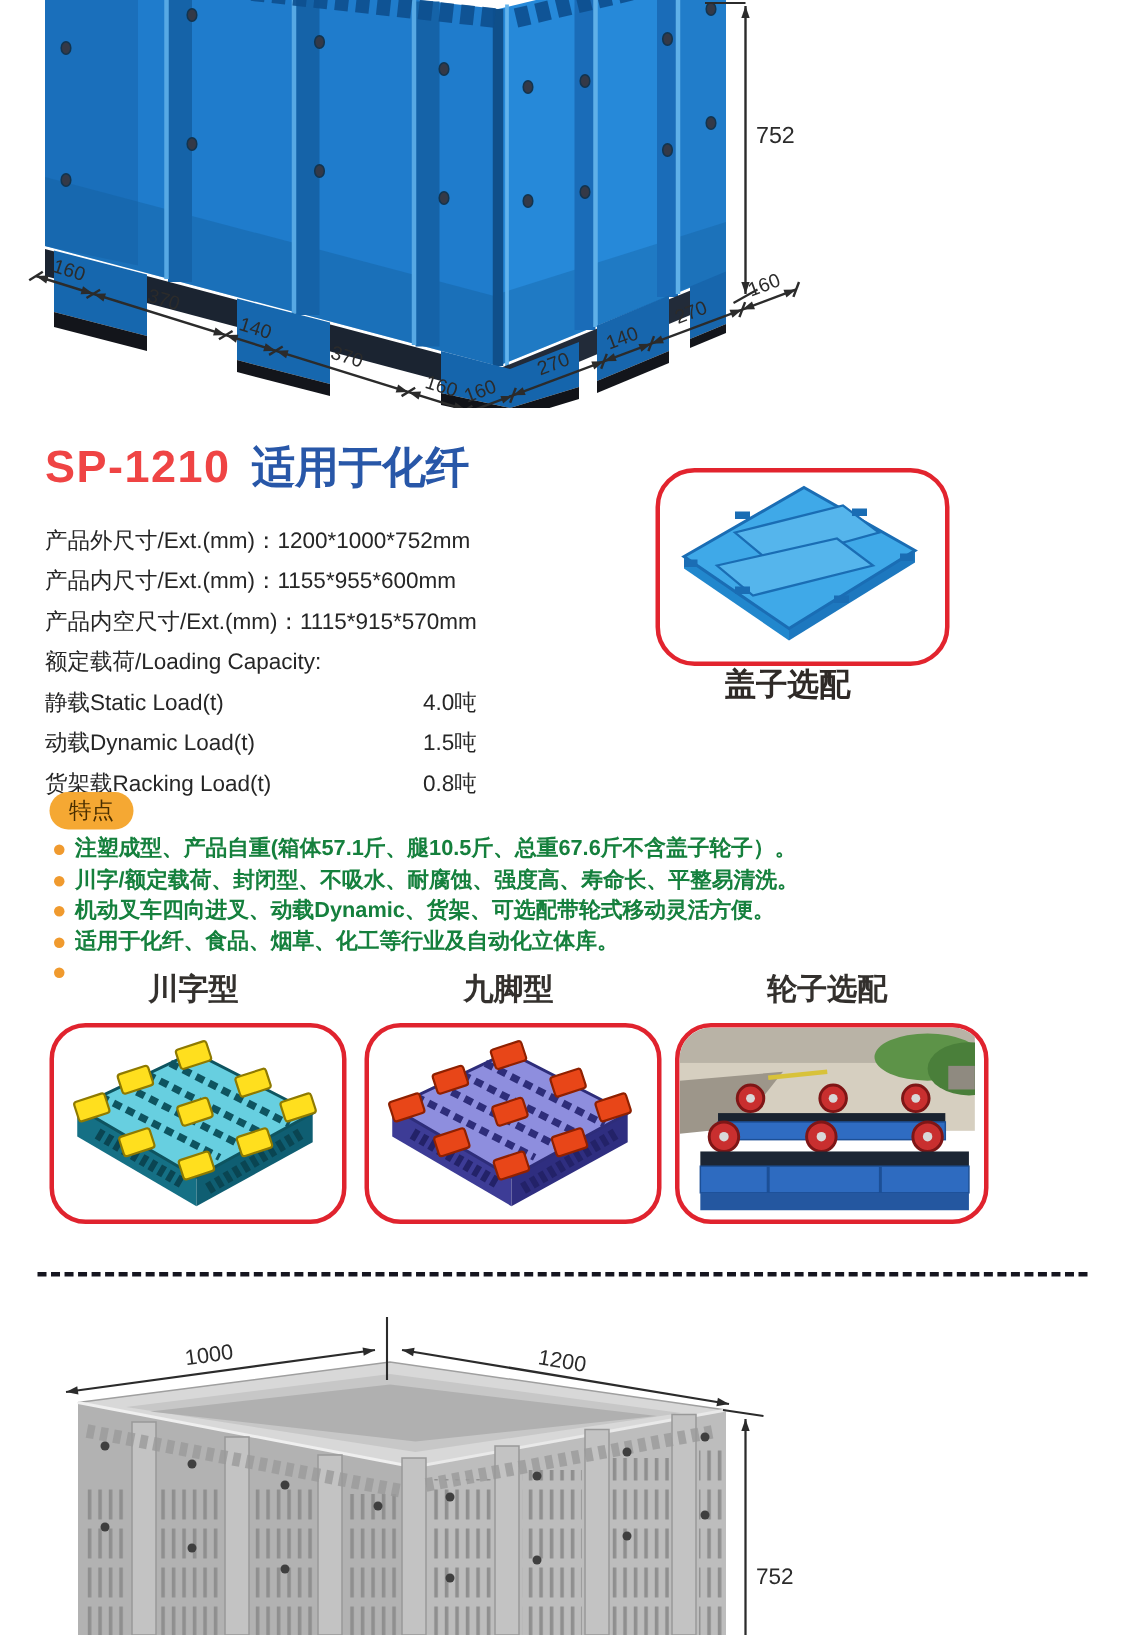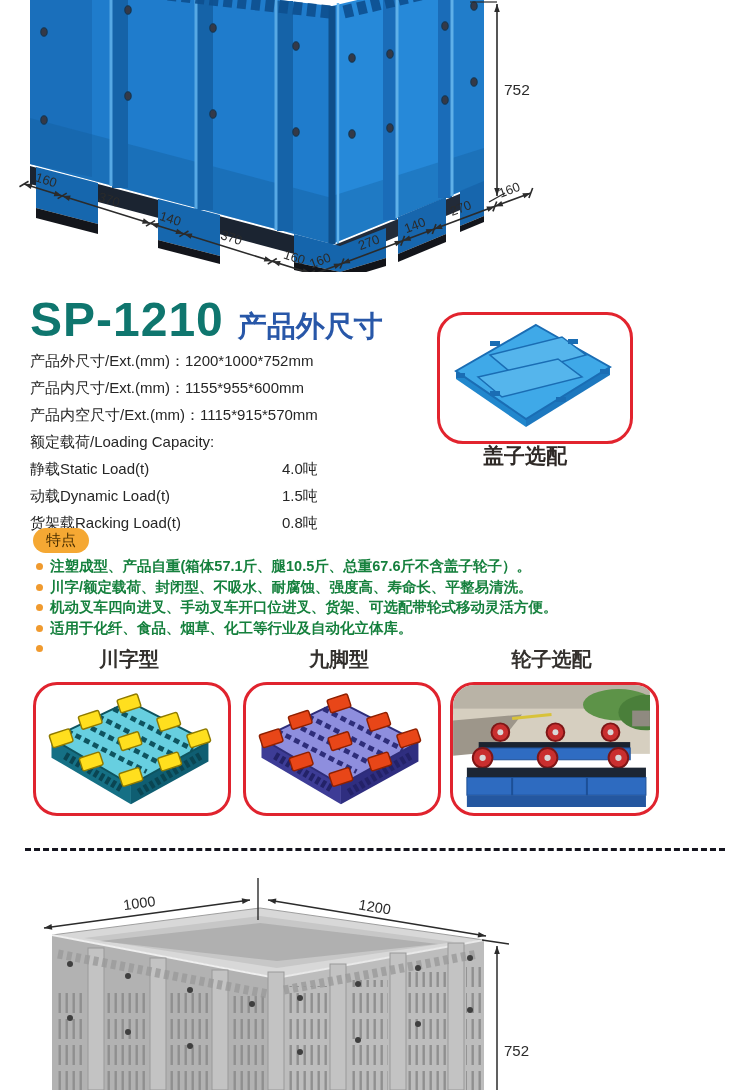--- a/index.html
+++ b/index.html
@@ -2,21 +2,21 @@
 <html><head>
 <meta charset="utf-8">
 <style>
   html,body{margin:0;padding:0;background:#ffffff;}
   body{width:750px;height:1090px;position:relative;overflow:hidden;
        font-family:"Liberation Sans","DejaVu Sans",sans-serif;color:#222;}
   .abs{position:absolute;}
   svg text{font-family:"Liberation Sans","DejaVu Sans",sans-serif;}
   
   .title-row{left:30px;top:292px;white-space:nowrap;}
-  .model{font-size:48px;font-weight:800;color:#0f766e;letter-spacing:1px;}
+  .model{font-size:30px;font-weight:800;color:#ef4444;letter-spacing:1px;}
   .subtitle{font-size:29px;font-weight:700;color:#2857a8;margin-left:14px;}
   
   .specs{left:30px;top:347px;width:410px;}
   .spec-row{height:27px;line-height:27px;font-size:15px;font-weight:500;color:#262626;white-space:nowrap;}
   .spec-label{display:inline-block;}
   .load-label{display:inline-block;width:252px;}
   
   .lid-card{left:437px;top:312px;width:190px;height:126px;border:3px solid #e2242e;border-radius:26px;background:#fff;overflow:hidden;}
   .lid-caption{left:427px;top:442px;width:196px;text-align:center;font-size:21px;font-weight:700;color:#2f2a27;}
   
@@ -157,21 +157,21 @@
     <line x1="470" y1="2" x2="497" y2="2" stroke-width="1.2"></line>
     <line x1="497" y1="4" x2="497" y2="196" stroke-width="1.6"></line>
     <polygon points="497,4 494.2,12 499.8,12" stroke="none"></polygon>
     <polygon points="497,196 494.2,188 499.8,188" stroke="none"></polygon>
     <line x1="489" y1="202" x2="505" y2="193" stroke-width="1.4"></line>
     <text x="504" y="95" stroke="none" font-size="15.5">752</text>
   </g>
 </svg>
 
 <div class="abs title-row">
-  <span class="model">SP-1210</span><span class="subtitle">产品外尺寸</span>
+  <span class="model">SP-1210</span><span class="subtitle">适用于化纤</span>
 </div>
 
 <div class="abs specs">
   <div class="spec-row">
     <span class="spec-label">产品外尺寸/Ext.(mm)：</span><span>1200*1000*752mm</span>
   </div>
   <div class="spec-row">
     <span class="spec-label">产品内尺寸/Ext.(mm)：</span><span>1155*955*600mm</span>
   </div>
   <div class="spec-row">
@@ -205,21 +205,21 @@
         <rect x="16" y="58" width="9" height="5"></rect>
     </g>
   </svg>
 </div>
 <div class="abs lid-caption">盖子选配</div>
 
 <div class="abs badge">特点</div>
 <div class="abs features">
   <div class="feat-row"><span class="dot"></span><span>注塑成型、产品自重(箱体57.1斤、腿10.5斤、总重67.6斤不含盖子轮子）。</span></div>
   <div class="feat-row"><span class="dot"></span><span>川字/额定载荷、封闭型、不吸水、耐腐蚀、强度高、寿命长、平整易清洗。</span></div>
-  <div class="feat-row"><span class="dot"></span><span>机动叉车四向进叉、手动叉车开口位进叉、货架、可选配带轮式移动灵活方便。</span></div>
+  <div class="feat-row"><span class="dot"></span><span>机动叉车四向进叉、动载Dynamic、货架、可选配带轮式移动灵活方便。</span></div>
   <div class="feat-row"><span class="dot"></span><span>适用于化纤、食品、烟草、化工等行业及自动化立体库。</span></div>
   <div class="feat-row"><span class="dot"></span></div>
 </div>
 
 <div class="abs vcap vcap1">川字型</div>
 <div class="abs vcap vcap2">九脚型</div>
 <div class="abs vcap vcap3">轮子选配</div>
 
 <div class="abs vcard vcard1">
   <svg width="186" height="122" viewBox="0 0 192 120">

